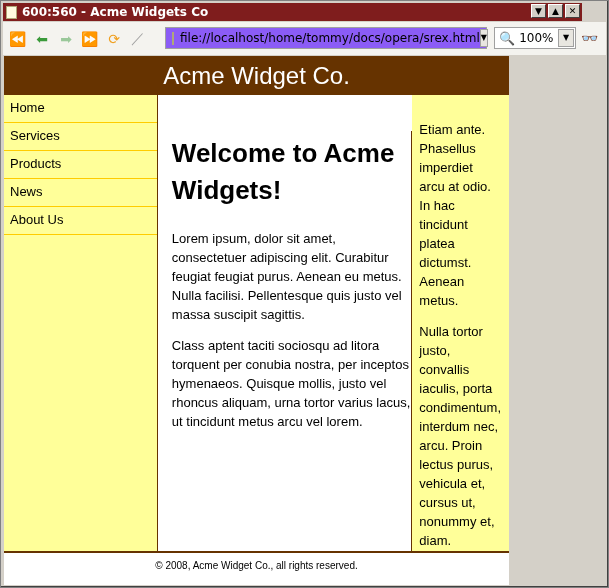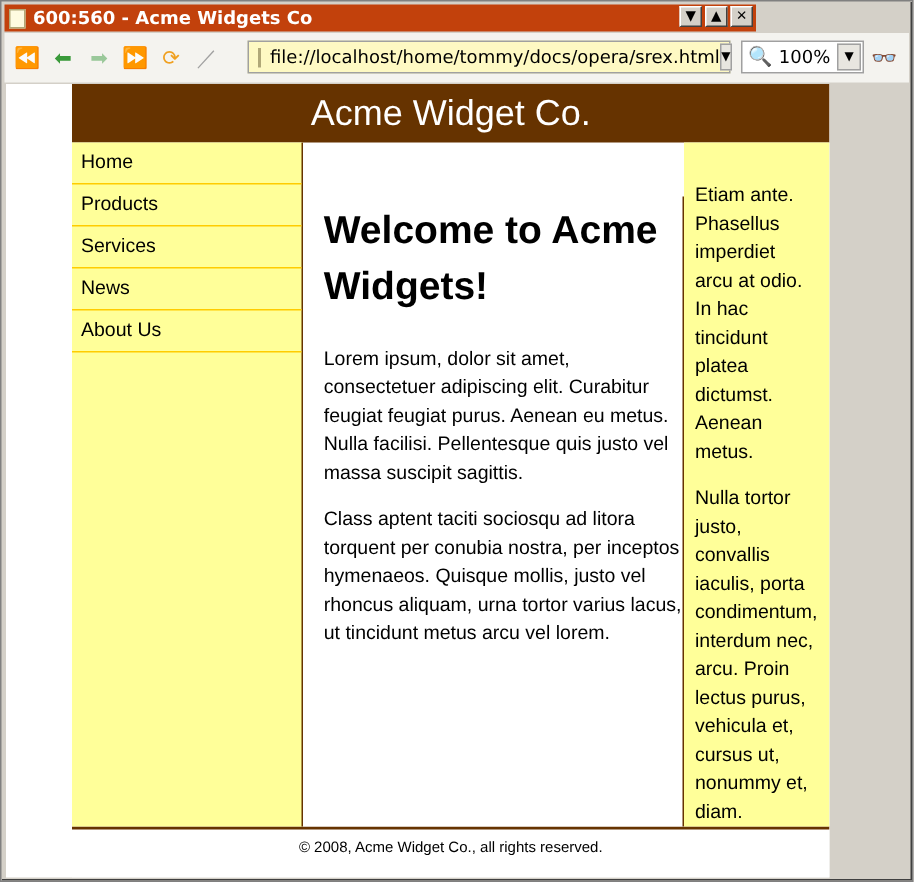--- a/index.html
+++ b/index.html
@@ -8,22 +8,22 @@
     background: #d4d0c8;
     font-family: "DejaVu Sans", "Liberation Sans", sans-serif;
     position: relative;
   }
   .window {
     position: absolute; left: 0; top: 0; width: 607px; height: 586px;
     border: 1px solid #808080; background: #d4d0c8;
     box-shadow: inset -1px -1px 0 #404040;
   }
   .titlebar {
-    position: absolute; left: 2px; top: 2px; width: 501px; height: 18px;
-    background: #c2410c; color: #fff;
+    position: absolute; left: 2px; top: 2px; width: 579px; height: 18px;
+    background: #7f1d1d; color: #fff;
     font: bold 12px "DejaVu Sans", sans-serif;
     display: flex; align-items: center;
   }
   .title-doc-icon {
     width: 11px; height: 13px; background: #fffbe0; border: 1px solid #b0a878;
     margin-left: 3px; margin-right: 5px; box-sizing: border-box;
   }
   .title-text { white-space: nowrap; }
   .title-btns { position: absolute; right: 2px; top: 1px; display: flex; gap: 2px; }
   .tbtn {
@@ -31,39 +31,39 @@
     border: 1px solid; border-color: #fff #404040 #404040 #fff;
     box-sizing: border-box; font-size: 9px; line-height: 12px; text-align: center;
   }
   .toolbar {
     position: absolute; left: 2px; top: 21px; width: 603px; height: 33px;
     background: #f4f3ef; display: flex; align-items: center;
   }
   .nav-ico { width: 18px; height: 18px; margin-left: 6px; display: flex; align-items: center; justify-content: center; font-size: 14px; }
   .urlbox {
     position: absolute; left: 162px; top: 5px; width: 322px; height: 22px;
-    background: #fef9c3; border: 1px solid #a0a0a0; box-sizing: border-box;
+    background: #8b5cf6; border: 1px solid #a0a0a0; box-sizing: border-box;
     display: flex; align-items: center;
   }
   .urldoc { width: 10px; height: 13px; background: #fffbe0; border: 1px solid #b0a878; margin: 0 6px 0 6px; box-sizing: border-box; }
   .urltext { font: 12px "DejaVu Sans", sans-serif; color: #000; white-space: nowrap; flex: 1; }
   .dd {
     width: 16px; height: 18px; background: #e8e6e0; border: 1px solid #a0a0a0;
     box-sizing: border-box; font-size: 8px; text-align: center; line-height: 16px; margin-right: 1px;
   }
   .zoombox {
     position: absolute; left: 491px; top: 5px; width: 82px; height: 22px;
     background: #fff; border: 1px solid #a0a0a0; box-sizing: border-box;
     display: flex; align-items: center;
   }
   .zoomtext { font: 12px "DejaVu Sans", sans-serif; flex: 1; padding-left: 4px; }
   .glasses { position: absolute; left: 578px; top: 8px; font-size: 14px; color: #444; }
   .viewport {
     position: absolute; left: 3px; top: 55px; width: 505px; height: 529px;
-    background: #fff; overflow: hidden; padding-left: 44px;
+    background: #fff; overflow: hidden;
   }
   .header {
     height: 39px; background: #663300; color: #fff;
     font: 24px "Liberation Sans", sans-serif; text-align: center; line-height: 40px;
   }
   .cols { display: flex; height: 456px; }
   .leftnav { width: 157px; background: #ffff99; border-right: 1px solid #663300; }
   .navitem {
     height: 27px; border-bottom: 1px solid #ffcc00; padding-left: 6px;
     font: 13px "Liberation Sans", sans-serif; line-height: 25px; color: #000; cursor: pointer;
@@ -115,22 +115,22 @@
       <span class="dd">▼</span>
     </div>
     <span class="glasses">👓</span>
   </div>
 
   <div class="viewport">
     <div class="header">Acme Widget Co.</div>
     <div class="cols">
       <div class="leftnav">
         <div class="navitem">Home</div>
+        <div class="navitem">Services</div>
         <div class="navitem">Products</div>
-        <div class="navitem">Services</div>
         <div class="navitem">News</div>
         <div class="navitem">About Us</div>
       </div>
       <div class="main">
         <h1>Welcome to Acme Widgets!</h1>
         <p>Lorem ipsum, dolor sit amet, consectetuer adipiscing elit. Curabitur feugiat feugiat purus. Aenean eu metus. Nulla facilisi. Pellentesque quis justo vel massa suscipit sagittis.</p>
         <p>Class aptent taciti sociosqu ad litora torquent per conubia nostra, per inceptos hymenaeos. Quisque mollis, justo vel rhoncus aliquam, urna tortor varius lacus, ut tincidunt metus arcu vel lorem.</p>
       </div>
       <div class="side">
         <p>Etiam ante. Phasellus imperdiet arcu at odio. In hac tincidunt platea dictumst. Aenean metus.</p>

